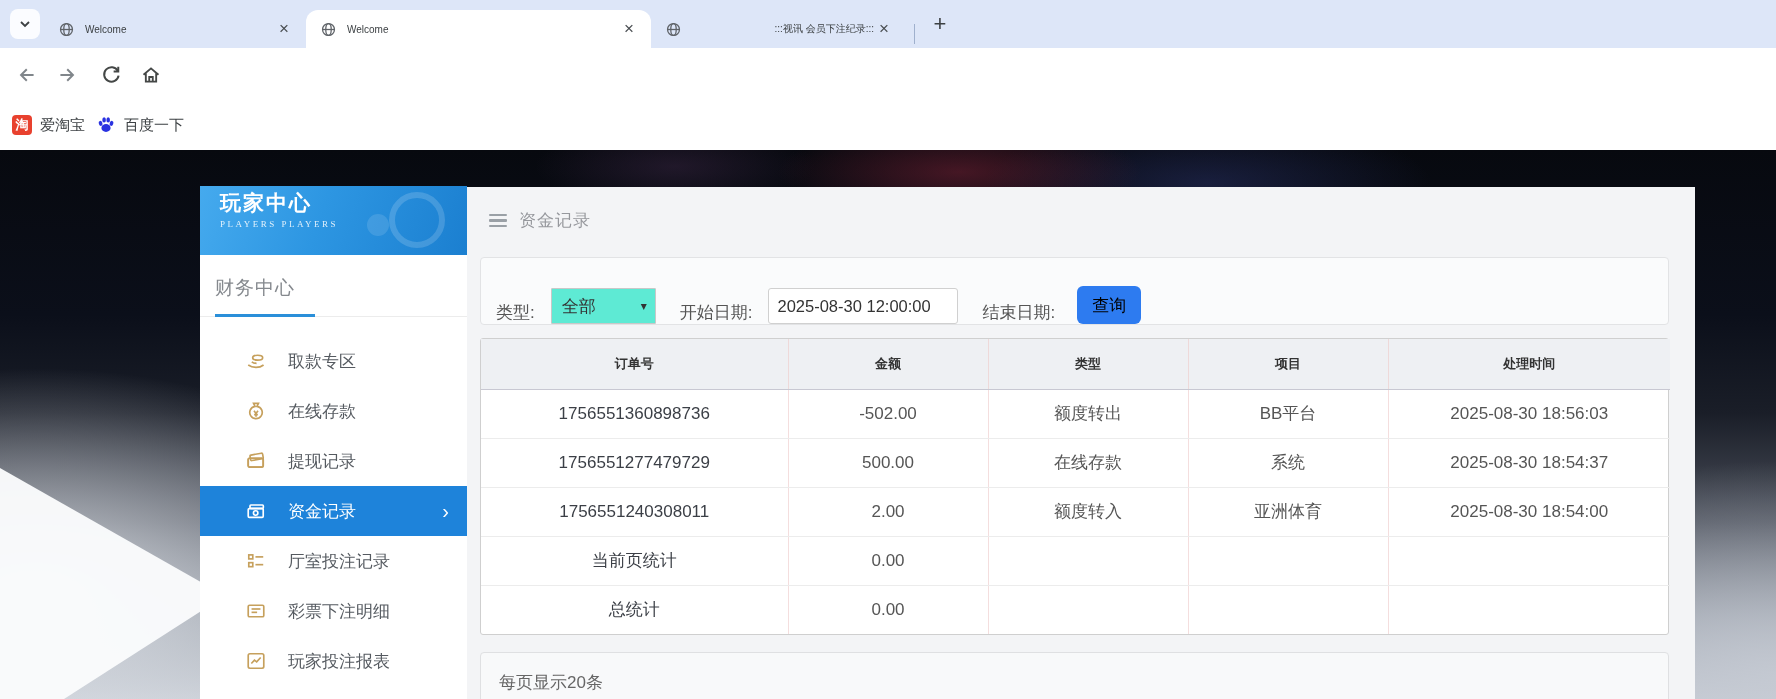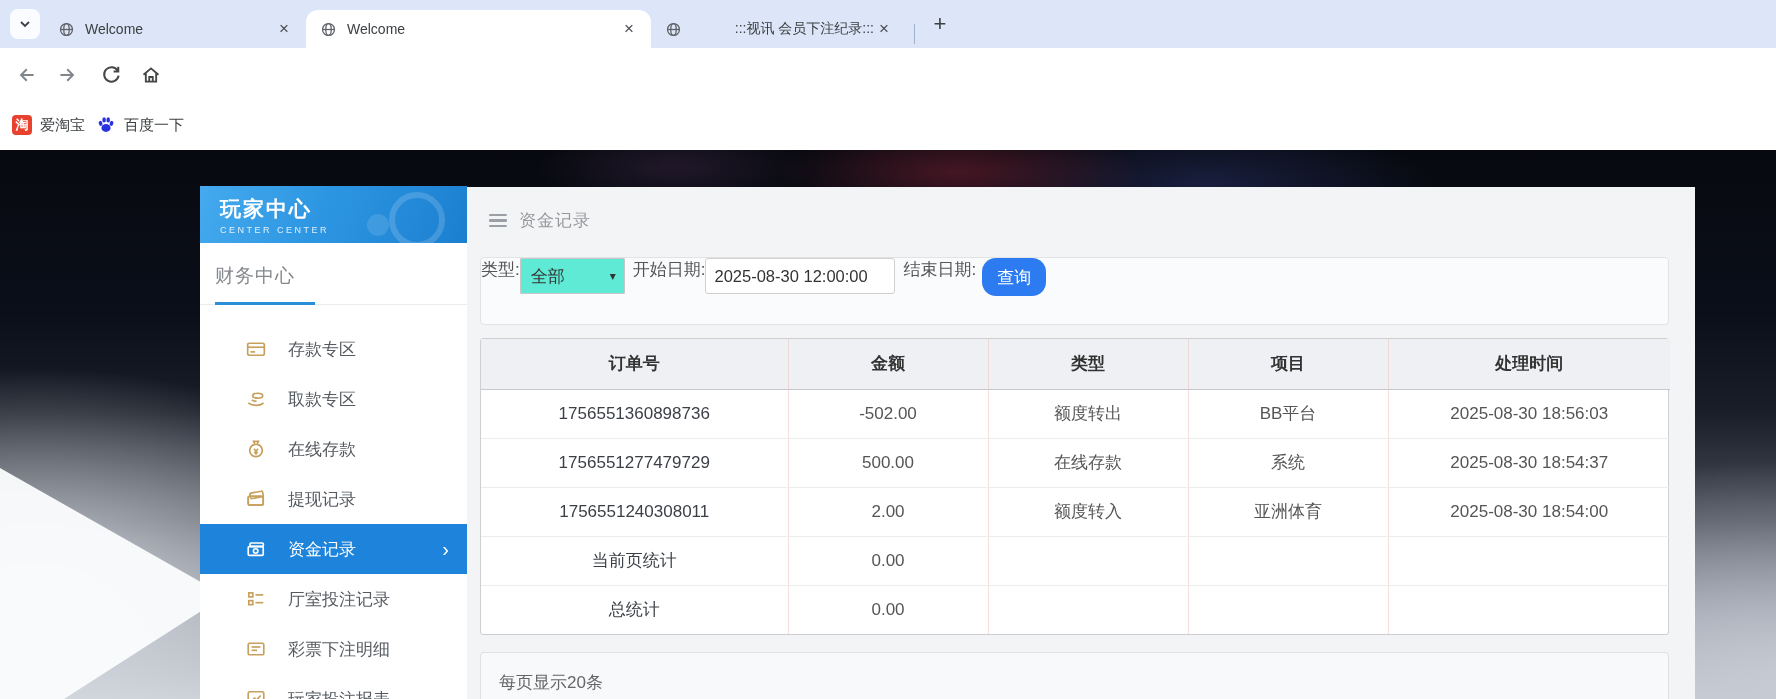--- a/index.html
+++ b/index.html
@@ -9,21 +9,21 @@
 
   
   .tabstrip { position:absolute; left:0; top:0; width:100%; height:48px; background:#dde6f8; }
   .tab-search-btn { position:absolute; left:10px; top:9px; width:30px; height:30px; border:none; border-radius:8px;
     background:rgba(255,255,255,.88); display:flex; align-items:center; justify-content:center; cursor:pointer; color:#3c4043; }
   .tab { position:absolute; top:10px; height:38px; display:flex; align-items:center; padding:0 12px 0 14px; color:#3c4043; }
   .tab.active { background:#fff; border-radius:12px 12px 0 0; }
   .tab1 { left:44px;  width:262px; }
   .tab2 { left:306px; width:345px; }
   .tab3 { left:651px; width:255px;text-align:right; }
-  .tab-title { flex:1; font-size:14px; margin-left:10px; white-space:nowrap; overflow:hidden; }
+  .tab-title { flex:1; font-size:10px; margin-left:10px; white-space:nowrap; overflow:hidden; }
   .tab-close { width:20px; height:20px; border-radius:50%; display:flex; align-items:center; justify-content:center;
     font-size:17px; color:#4a4e52; cursor:pointer; flex:none; }
   .globe { display:flex; flex:none; color:#5f6368; }
   .tab-sep { position:absolute; left:914px; top:24px; width:1px; height:20px; background:#9fb0cd; }
   .newtab-btn { position:absolute; left:926px; top:10px; width:28px; height:28px; border:none; background:transparent;
     font-size:22px; line-height:26px; color:#3c4043; cursor:pointer; }
 
   
   .toolbar { position:absolute; left:0; top:48px; width:100%; height:52px; background:#fff; }
   .nav-btn { position:absolute; top:12px; width:30px; height:30px; border:none; background:transparent; display:flex;
@@ -50,22 +50,22 @@
       radial-gradient(320px 90px at 68% 6%, rgba(45,55,115,.45), transparent 70%),
       radial-gradient(200px 60px at 38% 3%, rgba(70,45,80,.40), transparent 70%),
       radial-gradient(620px 340px at 2% 80%, rgba(225,229,235,.85), transparent 65%),
       radial-gradient(520px 300px at 100% 96%, rgba(198,203,212,.85), transparent 72%),
       linear-gradient(180deg,#07090f 0%,#0b0f1a 30%,#1a1e28 48%,#4c515c 68%,#9298a2 85%,#c6cbd3 100%); }
   .white-triangle { position:absolute; left:0; top:318px; width:225px; height:272px;
     background:rgba(250,251,252,.97); clip-path:polygon(0 0,100% 47%,0 100%); }
 
   
   .sidebar { position:absolute; left:200px; top:36px; width:267px; height:513px; background:#fff; }
-  .sb-header { height:57px; padding:9px 0 0 20px; position:relative; overflow:hidden;
-    background:linear-gradient(110deg,#45aaee 0%,#2d96e2 45%,#1b7fd0 100%); }
+  .sb-header { height:69px; padding:3px 0 0 20px; position:relative; overflow:hidden;
+    background:linear-gradient(110deg,#45aaee 0%,#2d96e2 45%,#1b7fd0 100%);font-family:Liberation Serif, serif; }
   .sb-header::before { content:""; position:absolute; right:22px; top:6px; width:44px; height:44px; border-radius:50%;
     border:6px solid rgba(255,255,255,.16); }
   .sb-header::after { content:""; position:absolute; right:78px; top:28px; width:22px; height:22px; border-radius:50%;
     background:rgba(255,255,255,.12); }
   .sb-title { font-size:21px; font-weight:bold; color:#fff; letter-spacing:2px; }
   .sb-subtitle { font-size:9px; color:rgba(255,255,255,.85); letter-spacing:2.5px; margin-top:2px; }
   .sb-section { padding:20px 0 0 15px; }
   .sb-section-title { font-size:19px; color:#85898e; letter-spacing:1px; }
   .sb-rule { position:relative; height:3px; margin-top:13px; }
   .sb-rule-line { position:absolute; left:-15px; right:0; bottom:0; height:1px; background:#ececec; }
@@ -80,35 +80,35 @@
   .mi-arrow { position:absolute; right:18px; color:#fff; font-size:20px; line-height:1; }
 
   
   .main-panel { position:absolute; left:467px; top:37px; width:1228px; height:512px; background:#f3f4f6; }
   .mp-header { display:flex; align-items:center; gap:12px; padding:22px 0 0 22px; }
   .hamburger { display:flex; flex-direction:column; gap:3px; }
   .hamburger span { width:18px; height:2.5px; background:#9aa0a6; border-radius:1px; }
   .mp-title { font-size:17px; color:#96989d; letter-spacing:1px; }
 
   .filter-bar { position:absolute; left:13px; right:26px; top:70px; height:68px; background:#fafbfc;
-    border:1px solid #e2e3e5; border-radius:4px; display:flex; align-items:flex-start; gap:0; }
+    border:1px solid #e2e3e5; border-radius:4px; display:flex; align-items:flex-end; padding-left:15px; gap:16px; }
   .f-label { font-size:17px; color:#555; white-space:nowrap; }
   .select-box { width:105px; height:36px; background:#5eead4; border:1px solid #c8c8c8; border-radius:1px;
     display:flex; align-items:center; justify-content:space-between; padding:0 8px 0 10px; cursor:pointer; margin-right:8px; }
   .select-value { font-size:17px; color:#333; }
   .select-caret { font-size:12px; color:#333; }
   .date-input { width:190px; height:36px; background:#fff; border:1px solid #d0d0d0; border-radius:3px;
     font-size:16.5px; color:#333; padding:0 8px; font-family:inherit; margin-right:8px; }
-  .search-btn { width:64px; height:38px; margin-left:6px; background:#2d7bf0; color:#ffffff; font-size:17px;
-    border:none; border-radius:14px; cursor:pointer; font-family:inherit; }
+  .search-btn { width:64px; height:38px; margin-left:6px; background:#2d7bf0; color:#000000; font-size:17px;
+    border:none; border-radius:6px; cursor:pointer; font-family:inherit; }
 
   .table-wrap { position:absolute; left:13px; right:26px; top:151px; background:#fff;
     border:1px solid #cfcfcf; border-radius:3px; }
   table { width:100%; border-collapse:collapse; table-layout:fixed; }
-  thead th { height:50px; background:#eef0f3; font-size:17px; font-weight:bold; color:#333;
+  thead th { height:50px; background:#eef0f3; font-size:13px; font-weight:bold; color:#333;
     border-bottom:1px solid #c8c8d2; border-right:1px solid #eed9d9; text-align:center; }
   thead th:last-child { border-right:none; }
   tbody td { height:49px; font-size:17px; color:#555; text-align:center;
     border-bottom:1px solid #ececec; border-right:1px solid #f4dede; }
   tbody td:last-child { border-right:none; }
   tbody tr:last-child td { border-bottom:none; }
   td.c-order { color:#3b3f46; }
 
   .pagination { position:absolute; left:13px; right:26px; top:465px; height:60px; background:#f8f9fa;
     border:1px solid #dfe0e2; border-radius:4px; display:flex; align-items:center; justify-content:space-between;
@@ -229,40 +229,30 @@
     </div>
   </div>
 
   <div class="content">
     <div class="backdrop"></div>
     <div class="white-triangle"></div>
 
     <aside class="sidebar">
       <div class="sb-header">
         <div class="sb-title">玩家中心</div>
-        <div class="sb-subtitle">CENTER CENTER</div>
+        <div class="sb-subtitle">PLAYERS PLAYERS</div>
       </div>
       <div class="sb-section">
         <div class="sb-section-title">财务中心</div>
         <div class="sb-rule">
           <div class="sb-rule-line"></div>
             <div class="sb-rule-accent"></div>
         </div>
       </div>
       <nav class="menu">
-        <div class="menu-item">
-          <span class="mi-icon">
-            <svg width="20" height="20" viewBox="0 0 18 18" fill="none" stroke="currentColor" stroke-width="1.5">
-                <rect x="1.5" y="3.8" width="15" height="10.8" rx="1.5"></rect>
-                <line x1="1.5" y1="7.4" x2="16.5" y2="7.4"></line>
-                <line x1="4" y1="11.6" x2="8.2" y2="11.6"></line>
-              </svg>
-          </span>
-          <span class="mi-label">存款专区</span>
-        </div>
         <div class="menu-item">
           <span class="mi-icon">
             <svg width="20" height="20" viewBox="0 0 18 18" fill="none" stroke="currentColor" stroke-width="1.5">
                 <ellipse cx="10.5" cy="6" rx="4.5" ry="2.2"></ellipse>
                 <path d="M2 12.6c2.2 1.6 4.4 2.1 7 2.1 2.6 0 4.8-.6 6.8-2.1"></path>
                 <path d="M5.2 9.8c1.2.9 2.8 1.3 4.3 1.3"></path>
               </svg>
           </span>
           <span class="mi-label">取款专区</span>
         </div>

